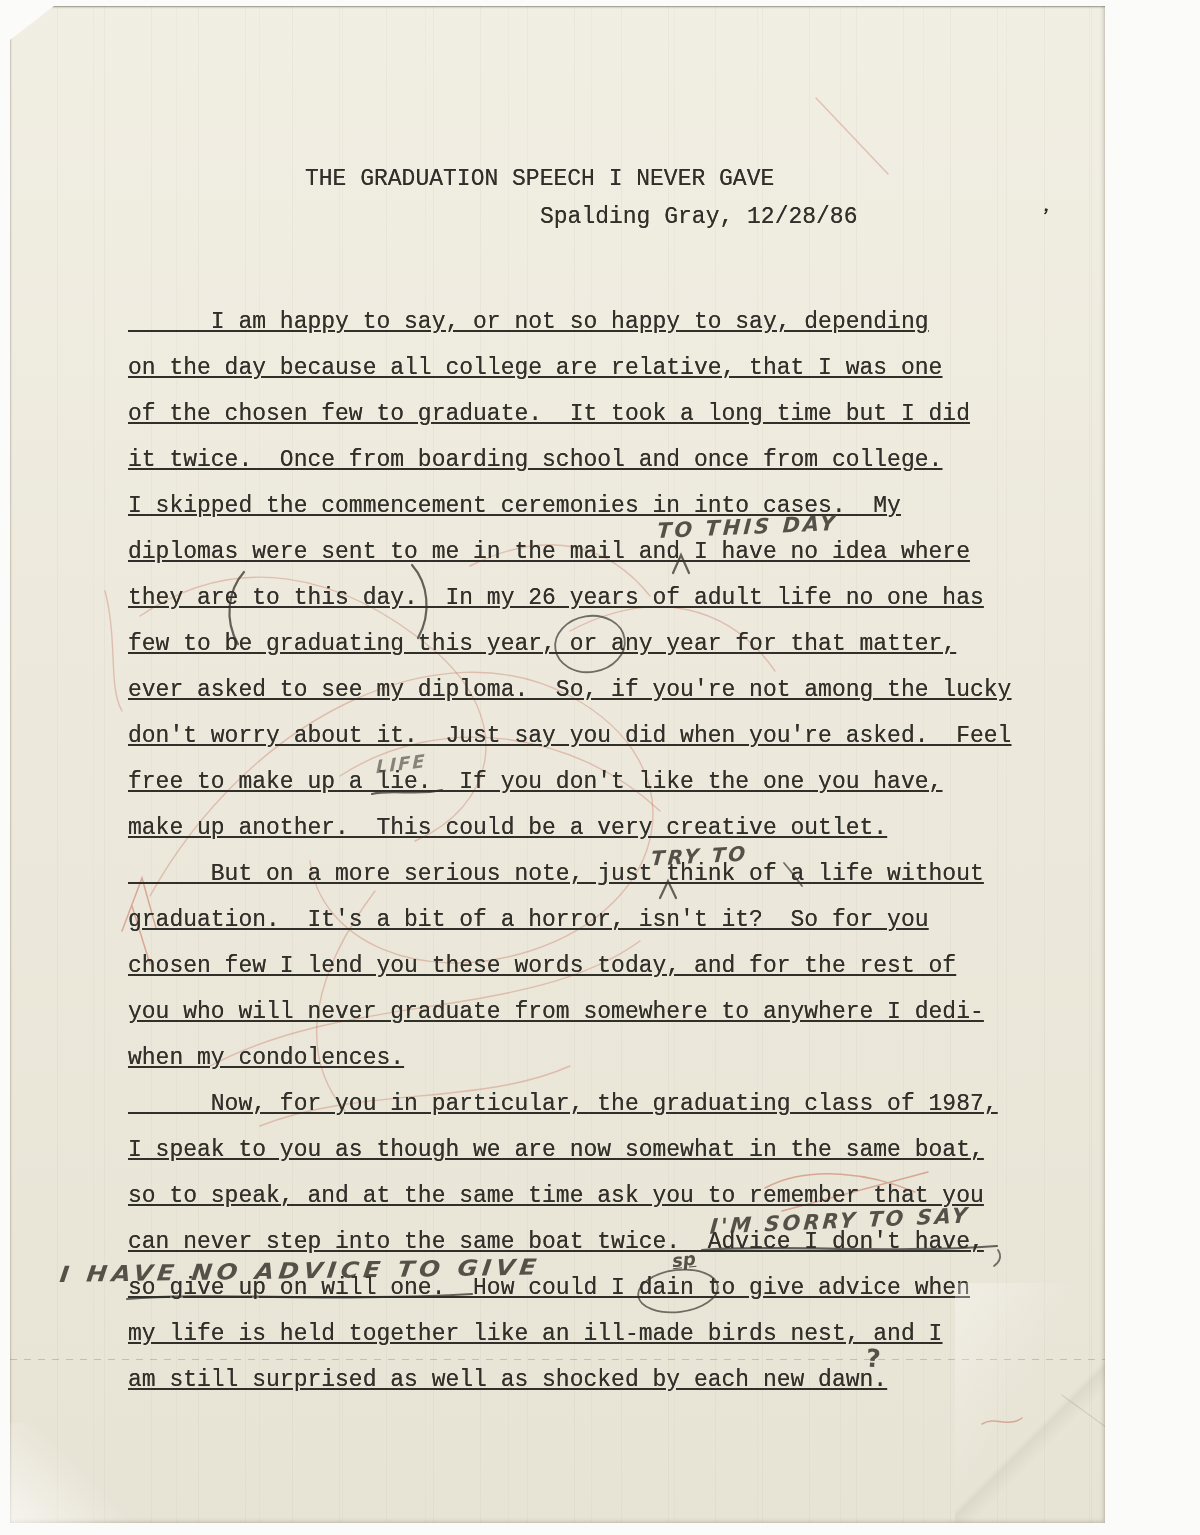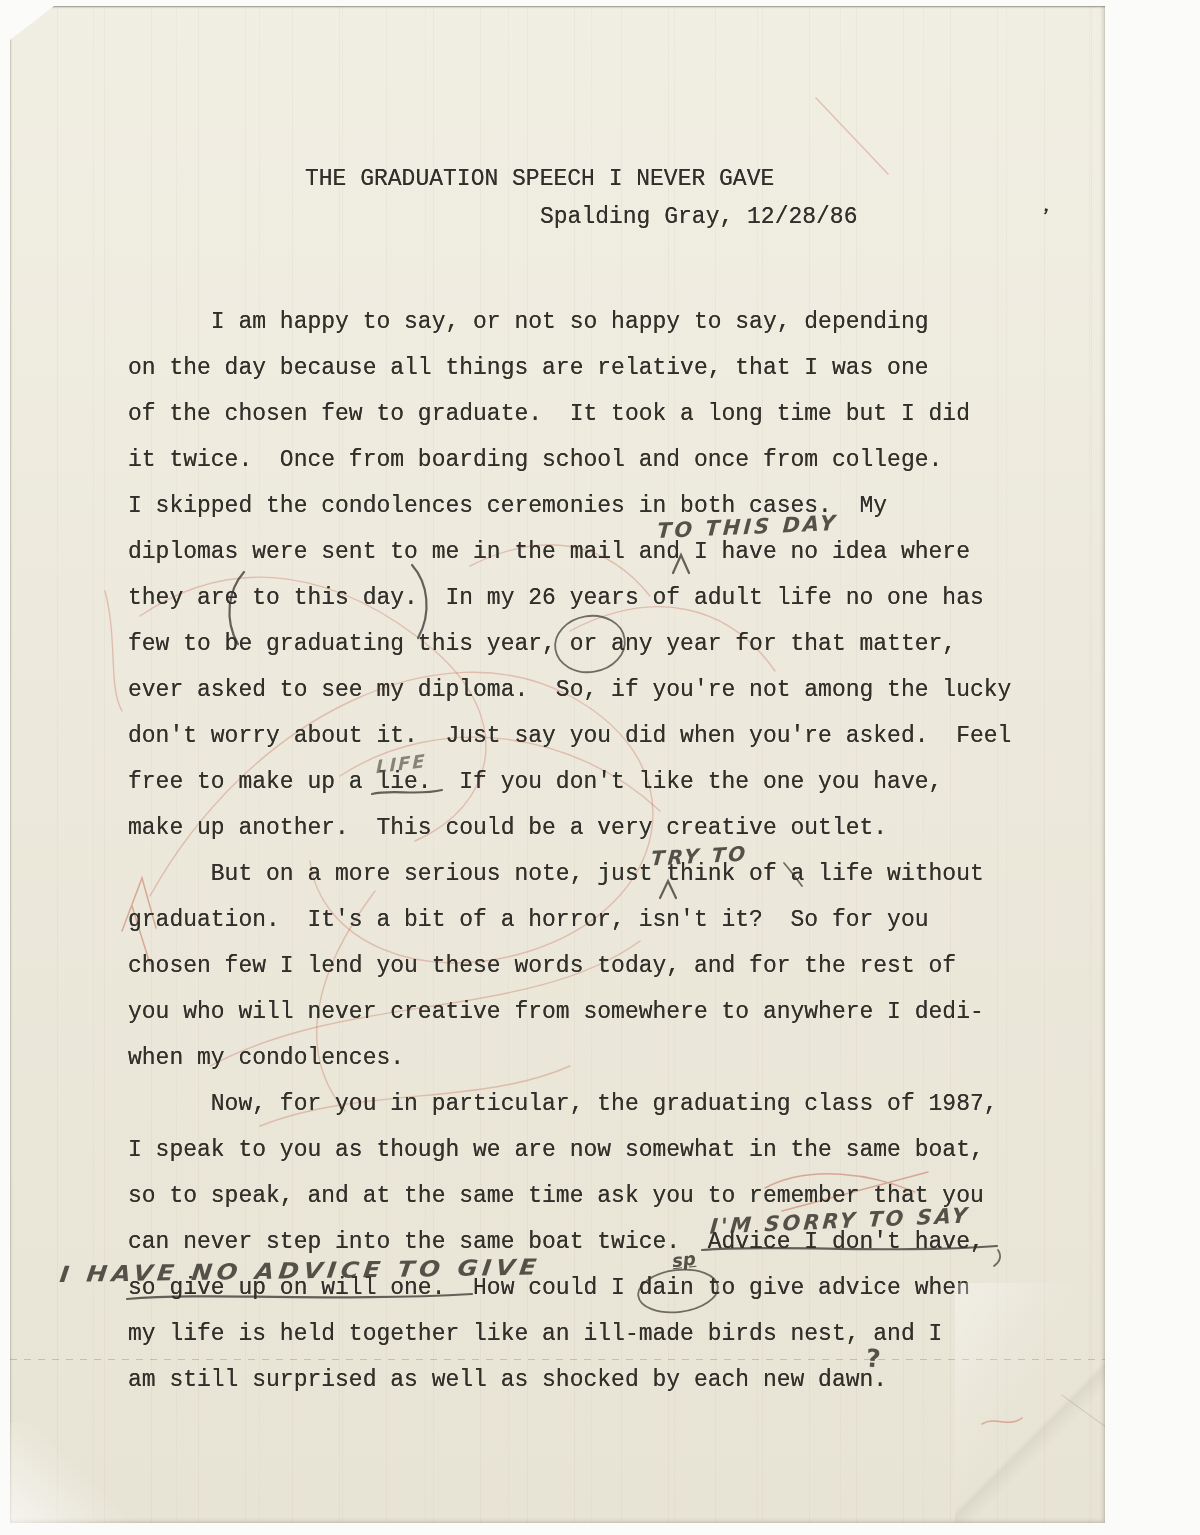--- a/index.html
+++ b/index.html
@@ -26,21 +26,21 @@
   .typed{
     font-family:"Liberation Mono", monospace;
     font-size:23px;
     color:#312f2a;
     text-shadow:0 0 .5px rgba(49,47,42,.8);
     white-space:pre;
   }
   .title{position:absolute;left:295px;top:159px;line-height:28px;}
   .byline{position:absolute;left:530px;top:197px;line-height:28px;}
   .body-lines{position:absolute;left:118px;top:293px;}
-  .tl{height:46px;line-height:46px;}
+  .tl{height:46px;line-height:46px;text-decoration:underline;}
   .hand{
     position:absolute;
     font-family:"DejaVu Sans", sans-serif;
     font-style:italic;
     font-weight:600;
     color:#403d35;
     opacity:.88;
     white-space:pre;
   }
   .hand-to-this-day{left:647px;top:509px;font-size:21px;letter-spacing:3px;transform:rotate(-2.5deg) skewX(-6deg);}
@@ -107,35 +107,35 @@
     <path class="pencil-thin" d="M988,1244 C992,1250 990,1256 984,1260"></path>
     <path class="pencil" d="M117,1293 C200,1286 330,1296 462,1288"></path>
     <ellipse class="pencil-thin" cx="668" cy="1285" rx="40" ry="21" transform="rotate(-7 668 1285)"></ellipse>
   </svg>
 
   <div class="typed title">THE GRADUATION SPEECH I NEVER GAVE</div>
   <div class="typed byline">Spalding Gray, 12/28/86</div>
 
   <div class="body-lines">
     <div class="typed tl">      I am happy to say, or not so happy to say, depending</div>
-    <div class="typed tl">on the day because all things are relative, that I was one</div>
+    <div class="typed tl">on the day because all college are relative, that I was one</div>
     <div class="typed tl">of the chosen few to graduate.  It took a long time but I did</div>
     <div class="typed tl">it twice.  Once from boarding school and once from college.</div>
-    <div class="typed tl">I skipped the condolences ceremonies in both cases.  My</div>
+    <div class="typed tl">I skipped the commencement ceremonies in into cases.  My</div>
     <div class="typed tl">diplomas were sent to me in the mail and I have no idea where</div>
     <div class="typed tl">they are to this day.  In my 26 years of adult life no one has</div>
     <div class="typed tl">few to be graduating this year, or any year for that matter,</div>
     <div class="typed tl">ever asked to see my diploma.  So, if you're not among the lucky</div>
     <div class="typed tl">don't worry about it.  Just say you did when you're asked.  Feel</div>
     <div class="typed tl">free to make up a lie.  If you don't like the one you have,</div>
     <div class="typed tl">make up another.  This could be a very creative outlet.</div>
     <div class="typed tl">      But on a more serious note, just think of a life without</div>
     <div class="typed tl">graduation.  It's a bit of a horror, isn't it?  So for you</div>
     <div class="typed tl">chosen few I lend you these words today, and for the rest of</div>
-    <div class="typed tl">you who will never creative from somewhere to anywhere I dedi-</div>
+    <div class="typed tl">you who will never graduate from somewhere to anywhere I dedi-</div>
     <div class="typed tl">when my condolences.</div>
     <div class="typed tl">      Now, for you in particular, the graduating class of 1987,</div>
     <div class="typed tl">I speak to you as though we are now somewhat in the same boat,</div>
     <div class="typed tl">so to speak, and at the same time ask you to remember that you</div>
     <div class="typed tl">can never step into the same boat twice.  Advice I don't have,</div>
     <div class="typed tl">so give up on will one.  How could I dain to give advice when</div>
     <div class="typed tl">my life is held together like an ill-made birds nest, and I</div>
     <div class="typed tl">am still surprised as well as shocked by each new dawn.</div>
   </div>
 

